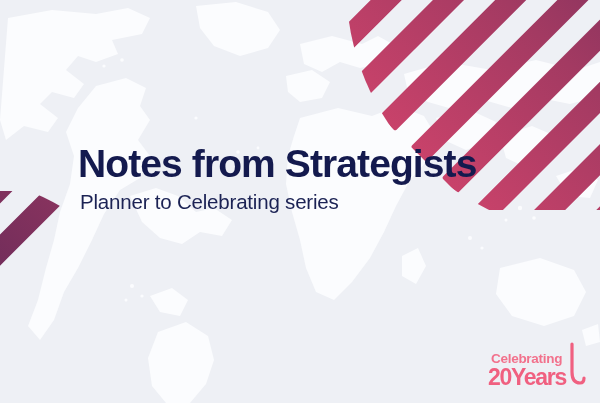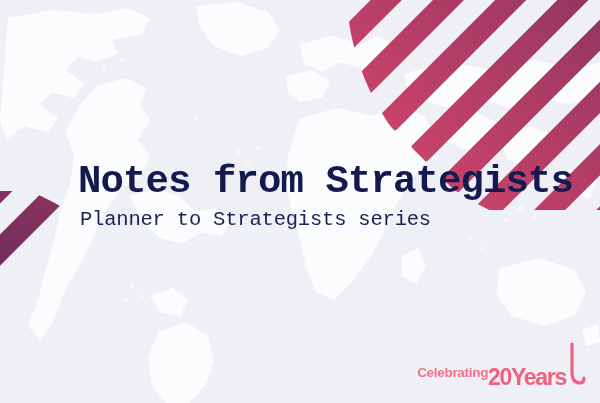--- a/index.html
+++ b/index.html
@@ -47,23 +47,22 @@
     bottom: -118px;
     left: -138px;
     width: 430px;
     height: 330px;
   }
 
   
   .headline-block {
     position: absolute;
     left: 78px;
-    top: 162px;
+    top: 144px;
     z-index: 5;
-    font-family: Liberation Mono, monospace;
   }
   .title {
     margin: 0;
     font-size: 39px;
     line-height: 1.04;
     font-weight: 700;
     letter-spacing: -0.9px;
     color: #141a4e;
     white-space: nowrap;
   }
@@ -82,21 +81,21 @@
     position: absolute;
     right: 14px;
     bottom: 14px;
     z-index: 6;
     display: flex;
     align-items: flex-end;
     gap: 3px;
   }
   .logo-text-stack {
     display: flex;
-    flex-direction: row;
+    flex-direction: column;
     align-items: flex-start;
     line-height: 1;
   }
   .logo-celebrating {
     font-size: 13.5px;
     font-weight: 600;
     letter-spacing: -0.3px;
     color: #f2718c;
     margin-left: 3px;
     margin-bottom: 1px;
@@ -234,21 +233,21 @@
           <rect x="-102" y="-330" width="22" height="700" rx="2"></rect>
           <rect x="-58" y="-330" width="22" height="700" rx="2"></rect>
           <rect x="-14" y="-330" width="22" height="700" rx="2"></rect>
         </g>
       </g>
     </svg>
   </div>
 
   <div class="headline-block">
     <h1 class="title">Notes from Strategists</h1>
-    <p class="subtitle">Planner to Strategists series</p>
+    <p class="subtitle">Planner to Celebrating series</p>
   </div>
 
   <div class="logo-lockup">
     <div class="logo-text-stack">
       <span class="logo-celebrating">Celebrating</span>
       <span class="logo-years">20Years</span>
     </div>
     <span class="logo-swoosh">
       <svg width="17" height="46" viewBox="0 0 17 46" aria-hidden="true">
         <path d="M3 2 L3 30 Q3 41 11 41 Q15 41 15 36" fill="none" stroke="#f06080" stroke-width="3.2" stroke-linecap="round"></path>

